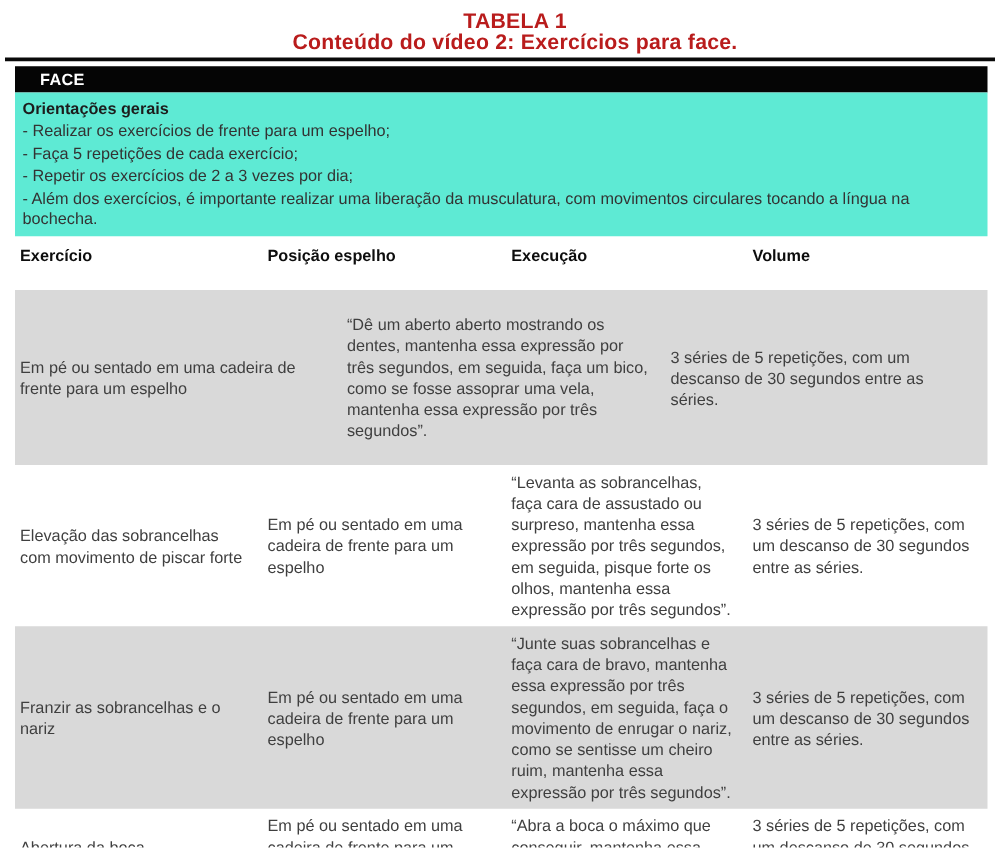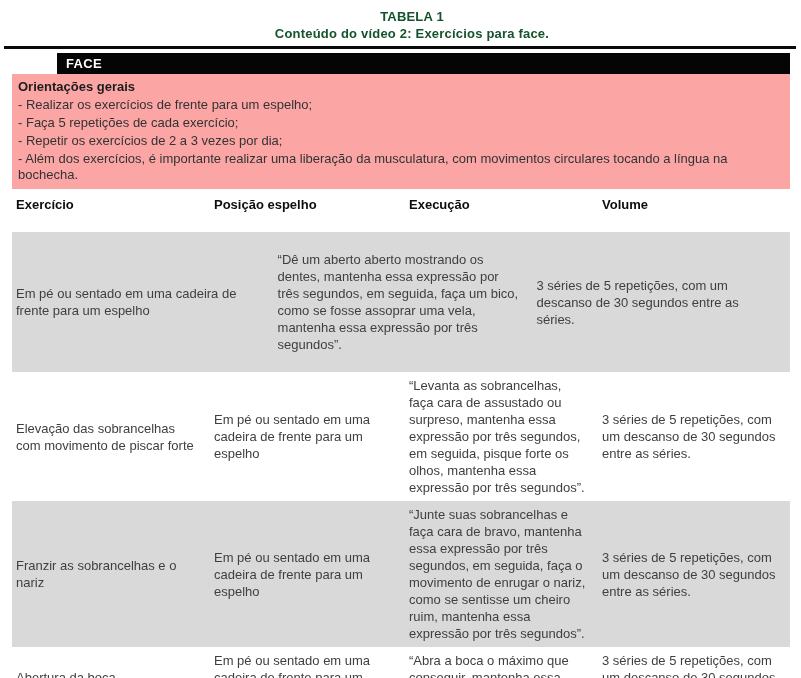--- a/index.html
+++ b/index.html
@@ -7,41 +7,40 @@
   body {
     width: 801px; height: 678px;
     font-family: "Liberation Sans", sans-serif;
     color: #3f3f3f;
     overflow: hidden;
   }
   .page { position: relative; width: 801px; height: 678px; background: #fff; }
 
   .titles { text-align: center; padding-top: 8px; }
   .title-line {
-    font-size: 13px; font-weight: bold; color: #14532d; line-height: 17px;
+    font-size: 17px; font-weight: bold; color: #b91c1c; line-height: 17px;
     letter-spacing: 0.2px;
     padding-left: 23px;
   }
 
   .table-wrap { margin: 4px 4px 0 4px; width: 792px; }
   .rule { height: 3px; background: #0a0a0a; width: 100%; }
   .inner { margin-left: 8px; width: 778px; }
 
   .face-bar {
     margin-top: 4px;
     background: #050505; color: #ffffff;
     font-size: 13px; font-weight: bold;
     height: 21px; line-height: 21px;
-    padding-left: 9px;
+    padding-left: 20px;
     letter-spacing: 0.3px;
-    margin-left: 45px;
   }
 
   .orient {
-    background: #fca5a5;
+    background: #5eead4;
     padding: 5px 21px 6px 6px;
     font-size: 13px; line-height: 16px;
     color: #333333;
   }
   .orient-heading { font-weight: bold; color: #1c1c1c; }
   .orient-item { margin-top: 2px; }
 
   .trow { display: table; width: 100%; table-layout: fixed; }
   .cell {
     display: table-cell; vertical-align: middle;

